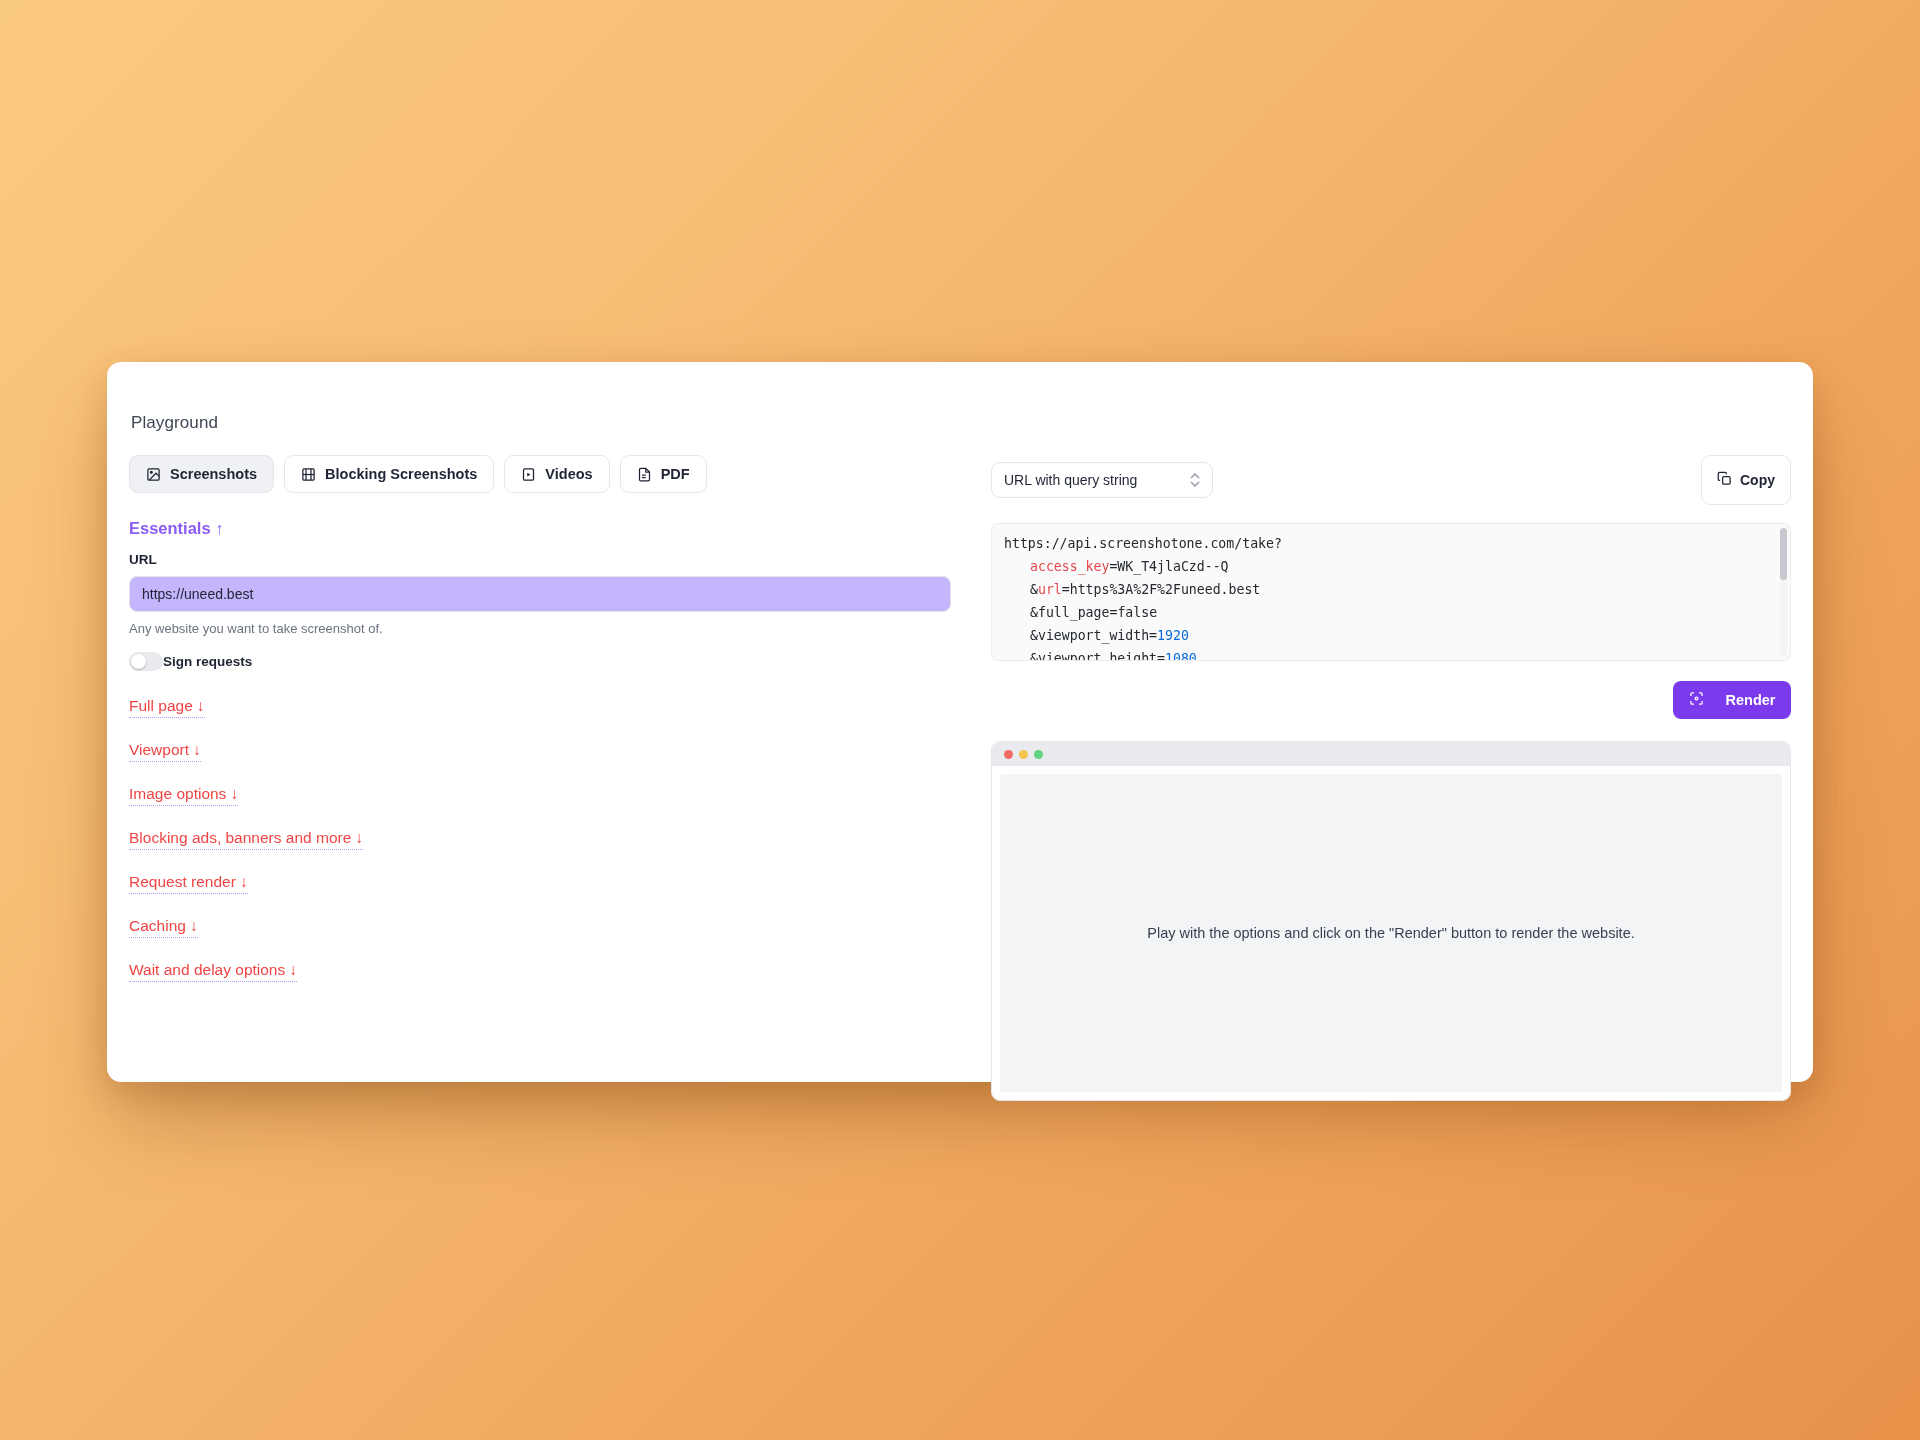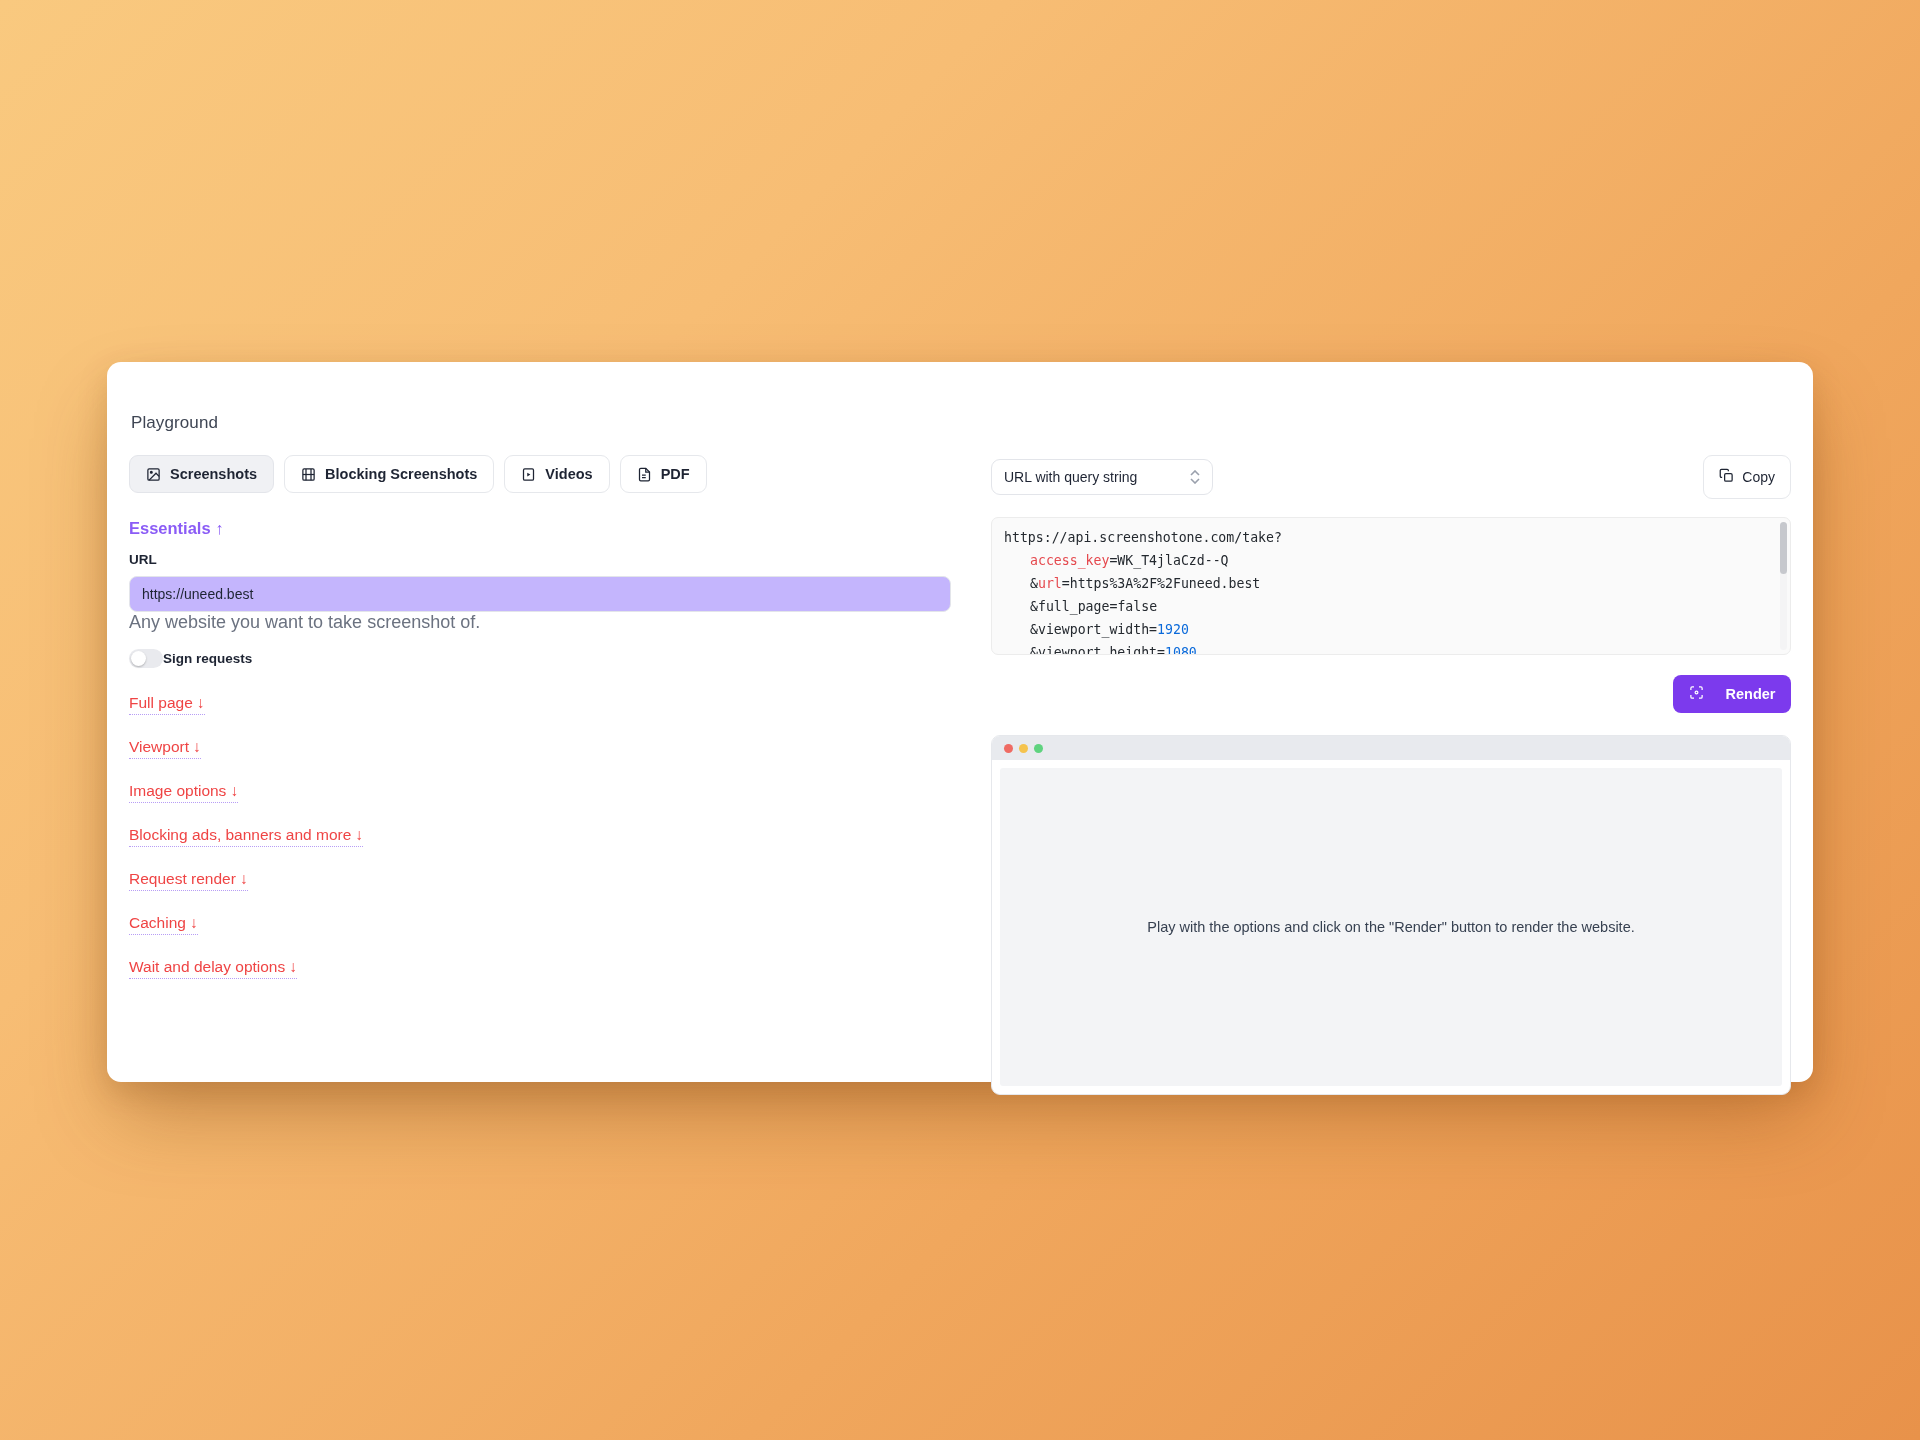--- a/index.html
+++ b/index.html
@@ -46,21 +46,21 @@
     margin-top: 26px; font-size: 16.5px; font-weight: 700;
     color: #8b5cf6; cursor: pointer; display: inline-block;
   }
   .field-label { margin-top: 14px; font-size: 13.5px; font-weight: 700; color: #1e2433; }
   .text-input {
     margin-top: 9px; width: 822px; height: 36px;
     border: 1px solid #e3e5ea; border-radius: 8px;
     padding: 0 12px; font-size: 14px; color: #1e2433;
     font-family: "Liberation Sans", sans-serif; background:#c4b5fd;
   }
-  .help-text { font-size: 18px; color: #6b7280; }
+  .help-text { margin-top: 9px; font-size: 13px; color: #6b7280; }
 
   .toggle-row { display: flex; align-items: center; margin-top: 16px; }
   .toggle {
     width: 34px; height: 19px; border-radius: 99px;
     background: #e9eaee; position: relative; cursor: pointer; flex: none;
   }
   .toggle .knob {
     position: absolute; left: 2px; top: 2px;
     width: 15px; height: 15px; border-radius: 50%;
     background: #fff; box-shadow: 0 1px 2px rgba(0,0,0,.25);
@@ -79,23 +79,23 @@
   .right-top { display: flex; align-items: center; justify-content: space-between; }
   .select-box {
     position: relative; width: 222px; height: 36px;
     border: 1px solid #e3e5ea; border-radius: 9px; background: #fff;
     display: flex; align-items: center; padding: 0 12px;
     font-size: 14px; color: #1e2433; cursor: pointer;
   }
   .select-box .chev { position: absolute; right: 12px; display:flex; flex-direction:column; gap:2px; }
   .copy-btn {
     display: inline-flex; align-items: center; gap: 8px;
-    height: 44px; padding: 12px 15px;
+    height: 50px; padding: 12px 15px;
     border: 1px solid #e6e8ec; border-radius: 9px; background: #fff;
-    font-size: 14px; font-weight: 400; color: #1e2433; cursor: pointer;
+    font-size: 14px; font-weight: 700; color: #1e2433; cursor: pointer;
   }
 
   .code-wrap {
     position: relative; margin-top: 18px;
     background: #fafafa; border: 1px solid #ececec; border-radius: 7px;
     height: 138px; overflow: hidden;
   }
   .code {
     font-family: "DejaVu Sans Mono", monospace;
     font-size: 13.2px; line-height: 1.75;

